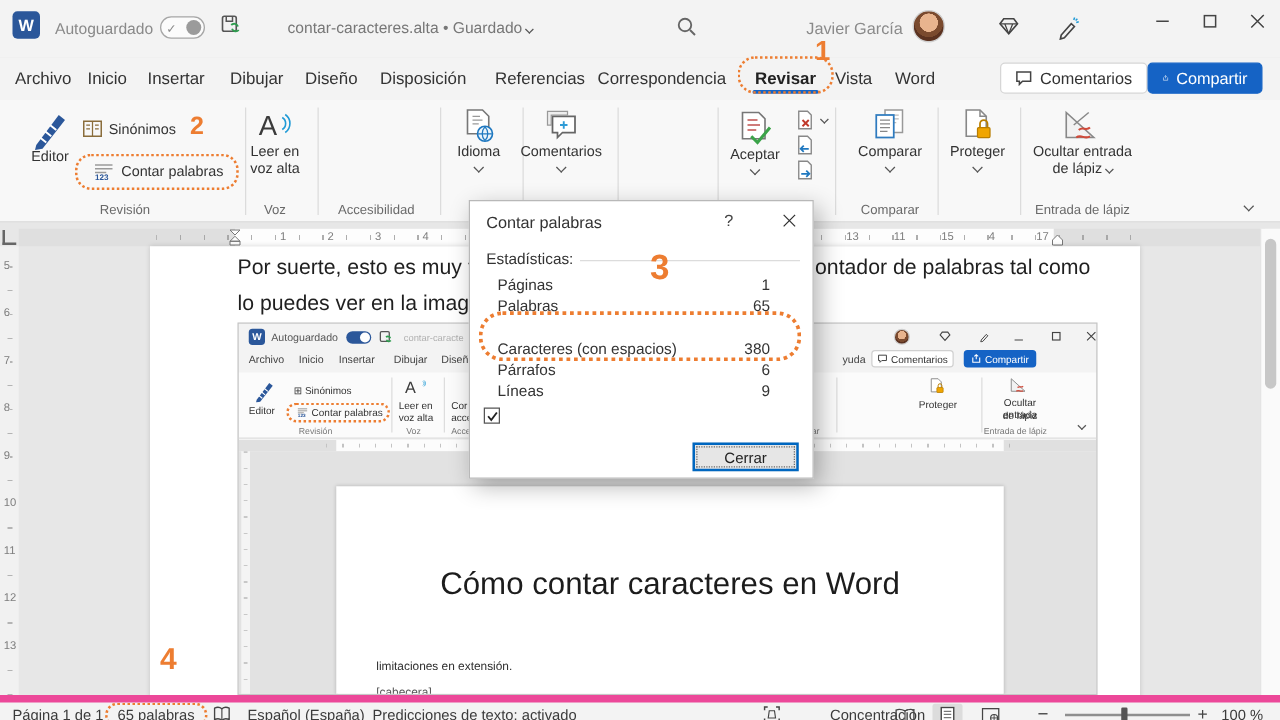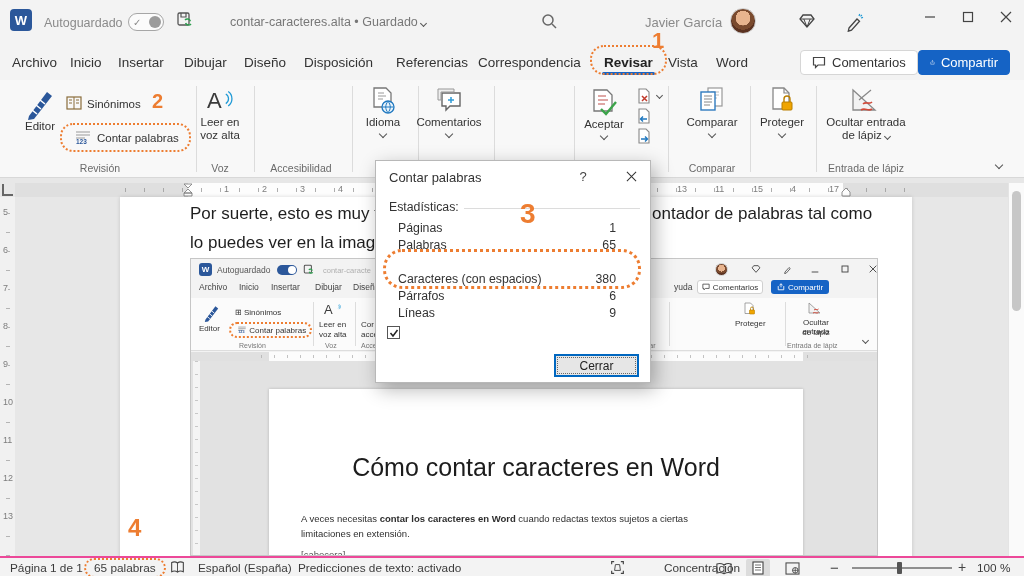--- a/index.html
+++ b/index.html
@@ -80,21 +80,21 @@
   
   .dialog { position:absolute; left:375px; top:160px; width:276px; height:223px; background:#fff; border:1px solid #b8b8b8; box-shadow:4px 6px 18px rgba(0,0,0,.3); z-index:50; font-size:12.3px; color:#333; }
   .dlg-title { position:absolute; left:13px; top:9px; font-size:13px; color:#333; }
   .dlg-x { position:absolute; top:0; width:34px; height:30px; display:flex; align-items:center; justify-content:center; color:#444; font-size:13px; }
   .stat-row { position:absolute; left:22px; width:218px; height:16px; display:flex; justify-content:space-between; }
   .dlg-btn { position:absolute; left:178px; top:193px; width:85px; height:23px; background:#e6e6e6; border:2px solid #0067c0; outline:1px dotted #6a6a6a; outline-offset:-4px; font-size:12px; color:#222; display:flex; align-items:center; justify-content:center; }
   .cbx { position:absolute; left:11px; top:165px; width:13px; height:13px; border:1px solid #555; background:#fff; display:flex; align-items:center; justify-content:center; }
   .cbx svg { display:block; }
 
   
-  .statusbar { position:absolute; left:0; top:556px; width:1024px; height:20px; background:#f3f3f3; border-top:2px solid #ec4899; font-size:11.8px; color:#3b3b3b; z-index:70; }
+  .statusbar { position:absolute; left:0; top:556px; width:1024px; height:20px; background:#f3f3f3; border-top:6px solid #ec4899; font-size:11.8px; color:#3b3b3b; z-index:70; }
   .sb-item { position:absolute; top:3px; }
   .sb-words { border:2.5px dotted #ed7d31; border-radius:11px; padding:0 8px; top:0px; line-height:16px; }
   .view-ico { position:absolute; top:1px; width:24px; height:18px; display:flex; align-items:center; justify-content:center; border-radius:2px; }
   .slider-track { position:absolute; left:852px; top:9px; width:100px; height:1.5px; background:#8f8f8f; }
   .slider-handle { position:absolute; left:897px; top:4px; width:5px; height:12px; background:#555; border-radius:1px; }
 </style>
 </head>
 <body>
 
 <div id="root">
@@ -468,21 +468,20 @@
       <div class="eband"></div>
       <div style="position:absolute; left:70px; top:3px; width:550px; height:3px; background:repeating-linear-gradient(90deg,#aaa 0 1px,transparent 1px 13px); opacity:.7;"></div>
     </div>
 
     <div class="e-canvas">
       <div class="e-vruler">
         <div style="position:absolute; left:2px; top:0; width:3px; height:100%; background:repeating-linear-gradient(0deg,#aaa 0 1px,transparent 1px 13px); opacity:.6;"></div>
       </div>
       <div class="e-page">
         <div class="e-head">Cómo contar caracteres en Word</div>
-        <div class="e-para" style="top:124px;"><span>A veces necesitas </span><b>contar los caracteres en Word</b><span> cuando redactas textos sujetos a ciertas</span></div>
         <div class="e-para" style="top:139px;">limitaciones en extensión.</div>
         <div class="e-para" style="top:160px; color:#555;">[cabecera]</div>
       </div>
     </div>
   </div>
 
   <div class="dialog">
     <div style="position:absolute; left:0; top:0; width:100%; height:30px;">
       <span class="dlg-title">Contar palabras</span>
       <span class="dlg-x" style="left:190px;">?</span>

